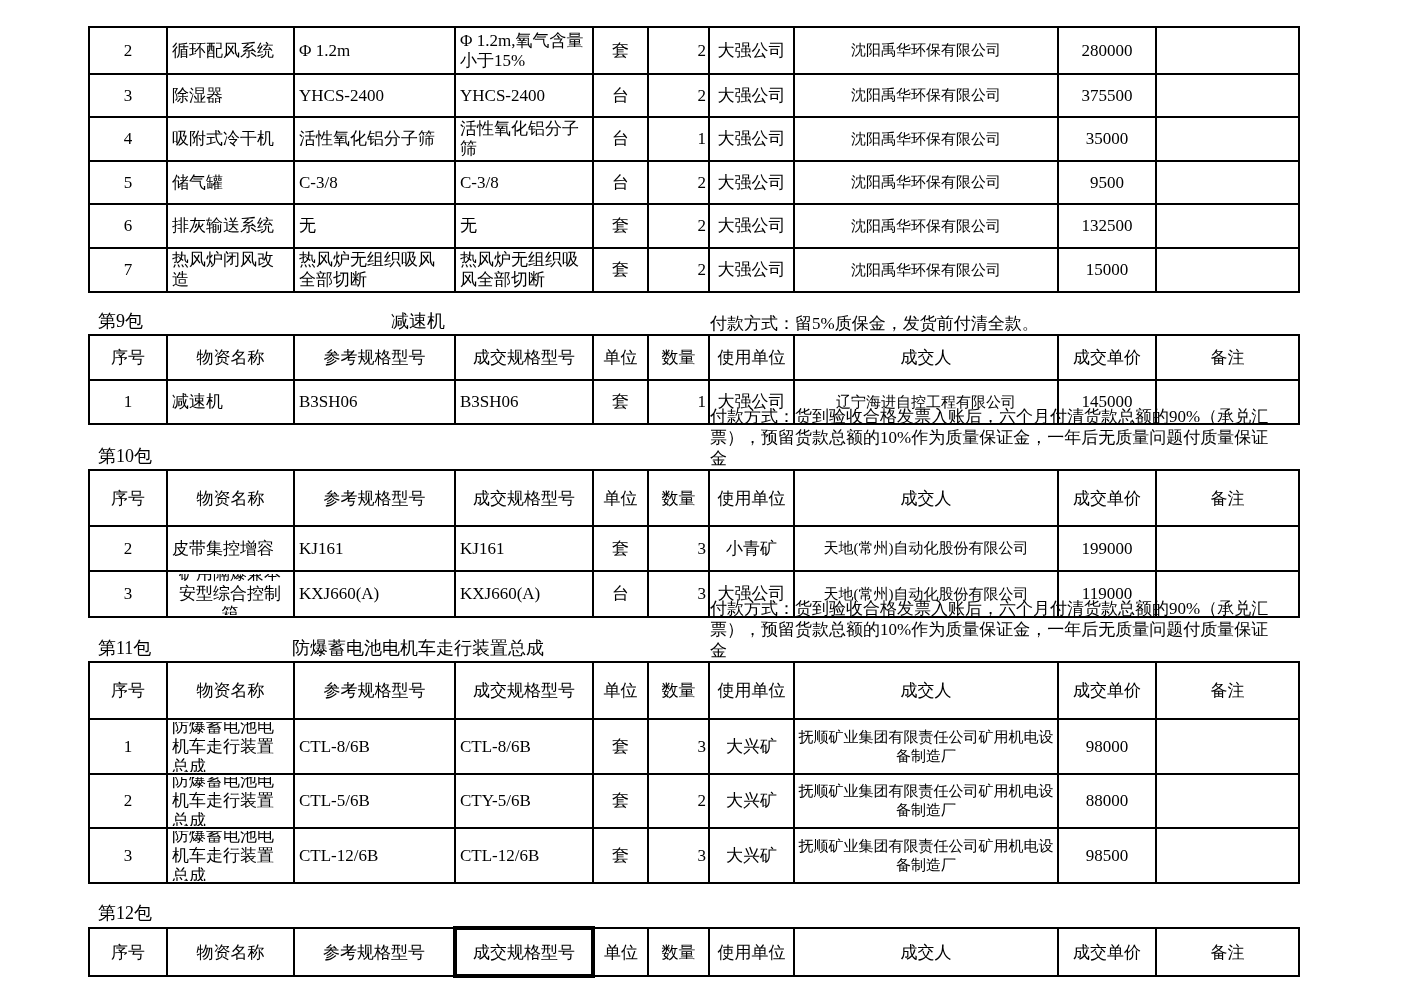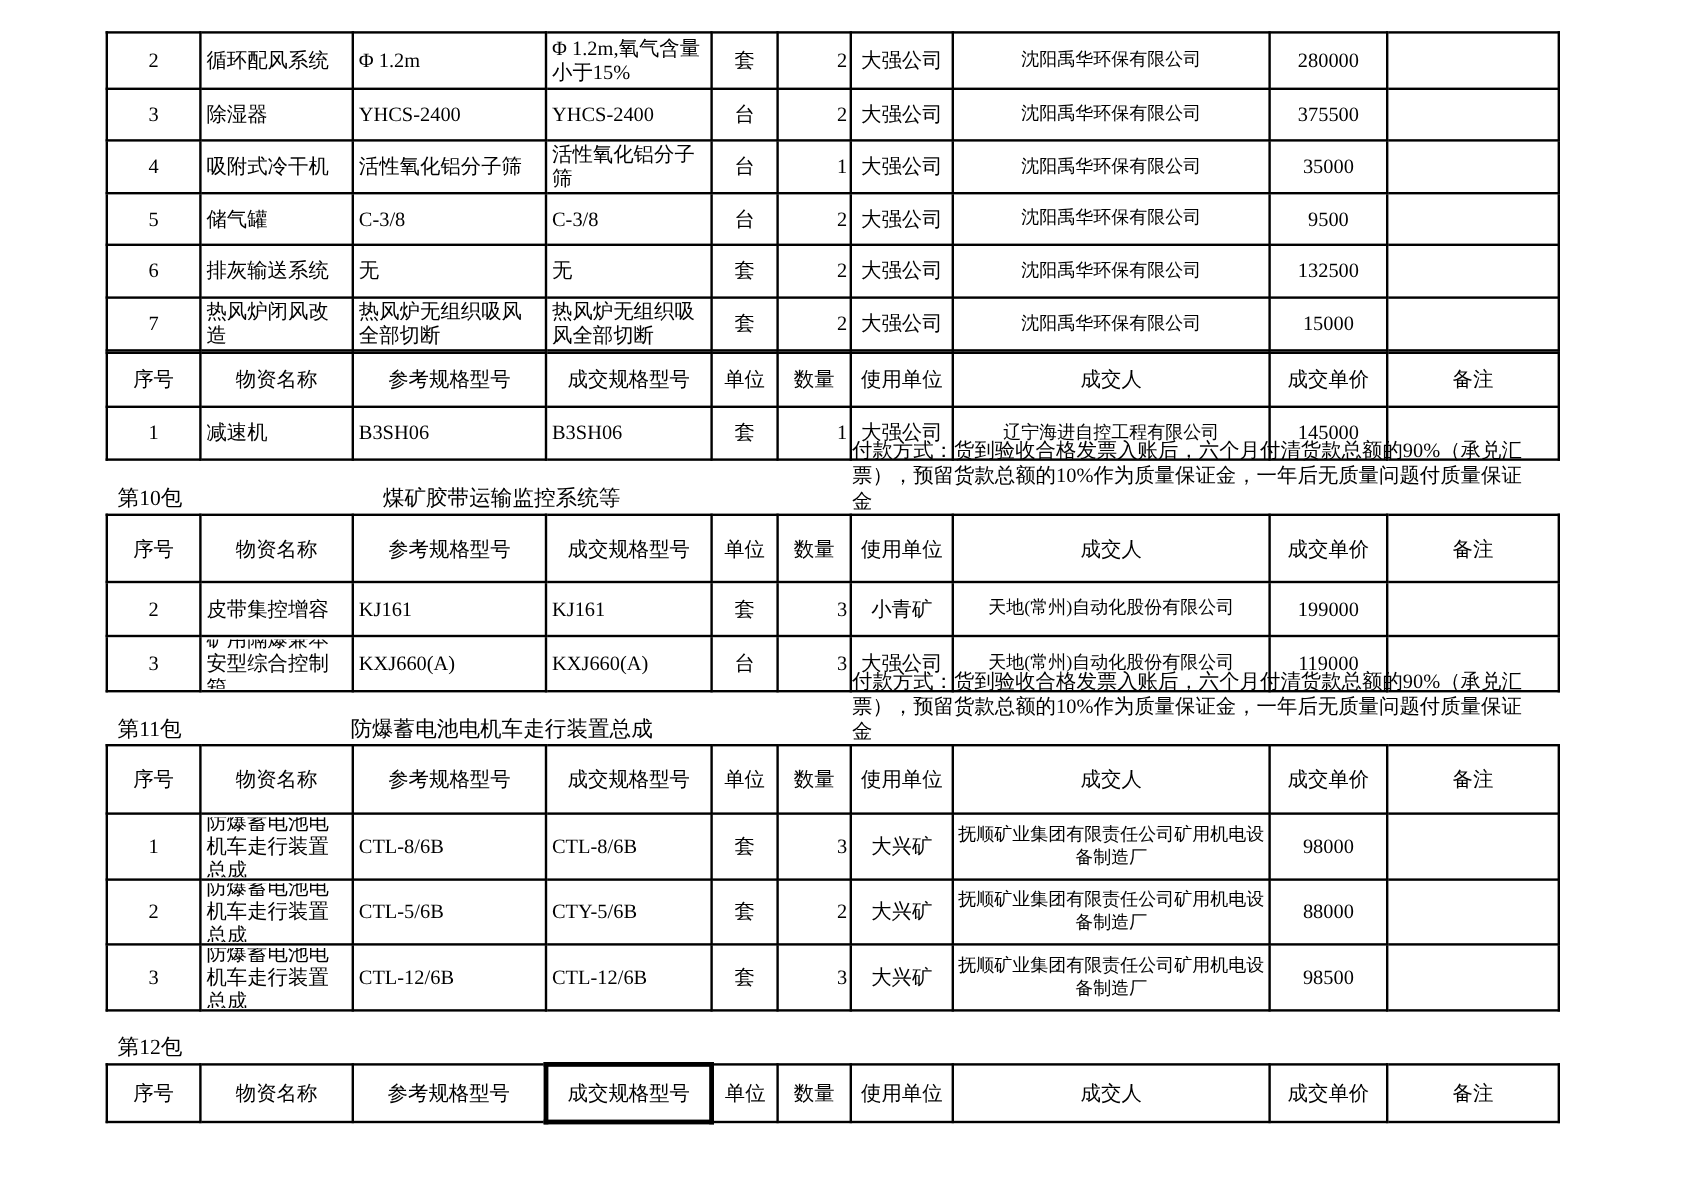--- a/index.html
+++ b/index.html
@@ -233,20 +233,25 @@
           <td class="c-price">
             <div class="cw" style="height: 39px;">15000</div>
           </td>
           <td class="c-remark">
             <div class="cw" style="height: 39px;"></div>
           </td>
         </tr>
       </tbody>
   </table>
 
+  <div class="band" style="height:41px">
+    <span class="tag">第9包</span>
+    <span class="title">减速机</span>
+    <span class="pay">付款方式：留5%质保金，发货前付清全款。</span>
+  </div>
   <table class="grid">
     <colgroup>
       <col style="width:78px">
         <col style="width:127px">
         <col style="width:161px">
         <col style="width:138px">
       <col style="width:55px">
         <col style="width:61px">
         <col style="width:85px">
         <col style="width:264px">
@@ -298,21 +303,20 @@
           </td>
           <td class="c-remark">
             <div class="cw" style="height: 39px;"></div>
           </td>
         </tr>
       </tbody>
   </table>
 
   <div class="band" style="height:44px">
     <span class="tag">第10包</span>
-    <span class="title">煤矿胶带运输监控系统等</span>
     <span class="pay">付款方式：货到验收合格发票入账后，六个月付清货款总额的90%（承兑汇票），预留货款总额的10%作为质量保证金，一年后无质量问题付质量保证金</span>
   </div>
   <table class="grid">
     <colgroup>
       <col style="width:78px">
         <col style="width:127px">
         <col style="width:161px">
         <col style="width:138px">
       <col style="width:55px">
         <col style="width:61px">
@@ -366,21 +370,21 @@
           </td>
           <td class="c-remark">
             <div class="cw" style="height: 40px;"></div>
           </td>
         </tr>
         <tr style="height: 46px;">
           <td class="c-no">
             <div class="cw" style="height: 41px;">3</div>
           </td>
           <td class="c-name">
-            <div class="cw" style="height: 41px;">矿用隔爆兼本安型综合控制箱</div>
+            <div class="cw" style="height: 41px; text-align: center;">矿用隔爆兼本安型综合控制箱</div>
           </td>
           <td class="c-ref">
             <div class="cw" style="height: 41px;">KXJ660(A)</div>
           </td>
           <td class="c-spec">
             <div class="cw" style="height: 41px;">KXJ660(A)</div>
           </td>
           <td class="c-unit">
             <div class="cw" style="height: 41px;">台</div>
           </td>

